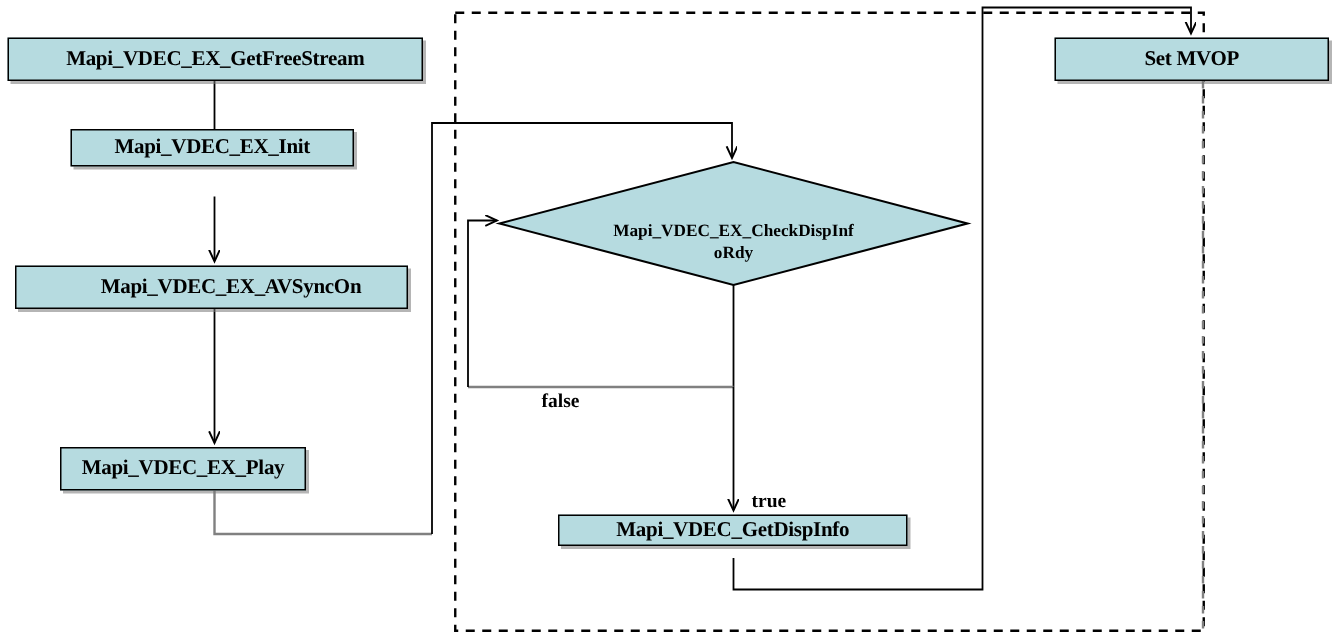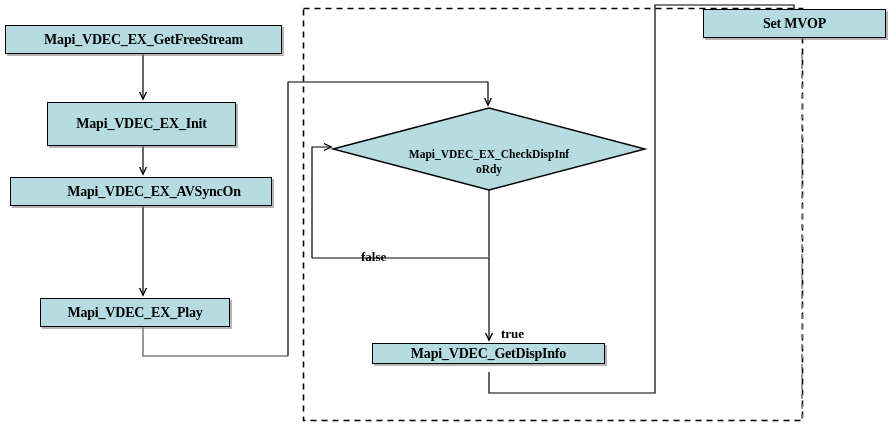--- a/index.html
+++ b/index.html
@@ -99,48 +99,48 @@
 
     <path d="M489,372 L489,393 L655,393 L655,5 L794,5 L794,22" fill="none" stroke="#000000" stroke-width="1.2" marker-end="url(#arrow)"></path>
 
     <path d="M802,54 L802,420" fill="none" stroke="#808080" stroke-width="1.6" stroke-dasharray="5,5"></path>
   </svg>
 
   <div class="node proc" style="left:5px; top:25px; width:277px; height:29px;">
     <span>Mapi_VDEC_EX_GetFreeStream</span>
   </div>
 
-  <div class="node proc" style="left:47px; top:102px; width:189px; height:44px;">
+  <div class="node proc" style="left:47px; top:86px; width:189px; height:25px;">
     <span>Mapi_VDEC_EX_Init</span>
   </div>
 
   <div class="node proc" style="left:10px; top:177px; width:262px; height:29px;padding-left:26px;">
     <span>Mapi_VDEC_EX_AVSyncOn</span>
   </div>
 
-  <div class="node proc" style="left:40px; top:298px; width:190px; height:29px;">
+  <div class="node proc" style="left:40px; top:298px; width:164px; height:29px;">
     <span>Mapi_VDEC_EX_Play</span>
   </div>
 
   <div class="node proc" style="left:372px; top:343px; width:233px; height:21px;">
     <span>Mapi_VDEC_GetDispInfo</span>
   </div>
 
-  <div class="node proc" style="left:703px; top:9px; width:183px; height:29px;">
+  <div class="node proc" style="left:703px; top:25px; width:183px; height:29px;">
     <span>Set MVOP</span>
   </div>
 
   <svg class="svg-layer" viewBox="0 0 894 427" width="894" height="427" xmlns="http://www.w3.org/2000/svg">
     <polygon points="333,149 489,108 645,149 489,190" fill="#b6dbe0" stroke="#000000" stroke-width="1.4"></polygon>
   </svg>
 
   <div class="decision-label" style="left:370px; top:120px; width:238px; height:58px;">
     <div>
       <div>Mapi_VDEC_EX_CheckDispInf</div>
       <div>oRdy</div>
     </div>
   </div>
 
-  <div class="edge-label" style="left:361px; top:249px;">false</div>
+  <div class="edge-label" style="left:361px; top:259px;">false</div>
 
   <div class="edge-label" style="left:501px; top:326px;">true</div>
 
 </div>
 
 </body></html>

